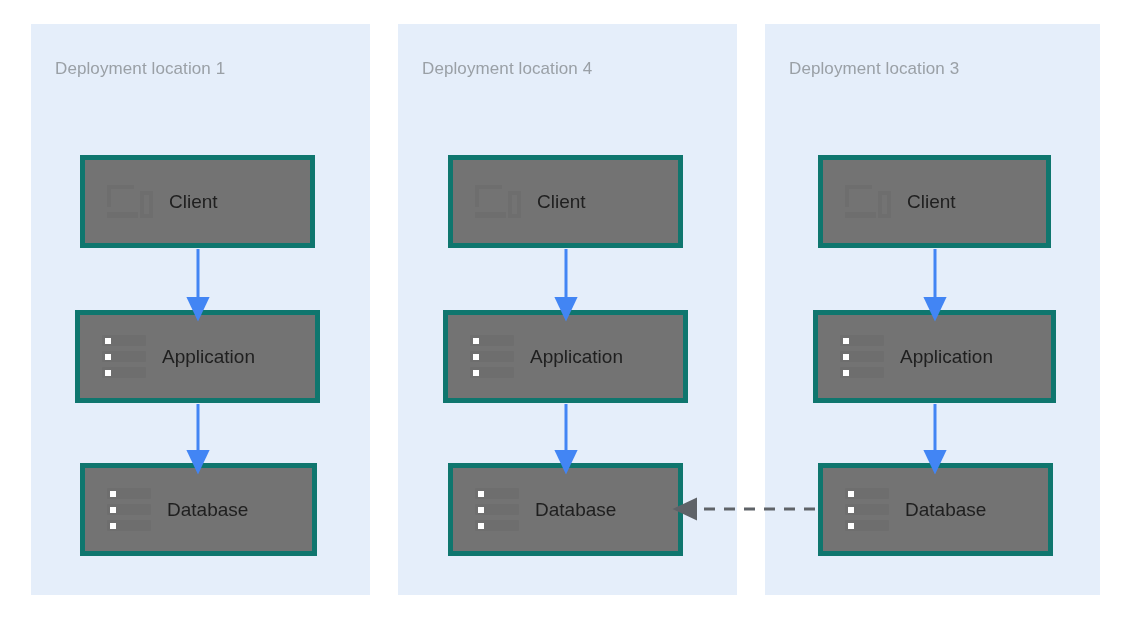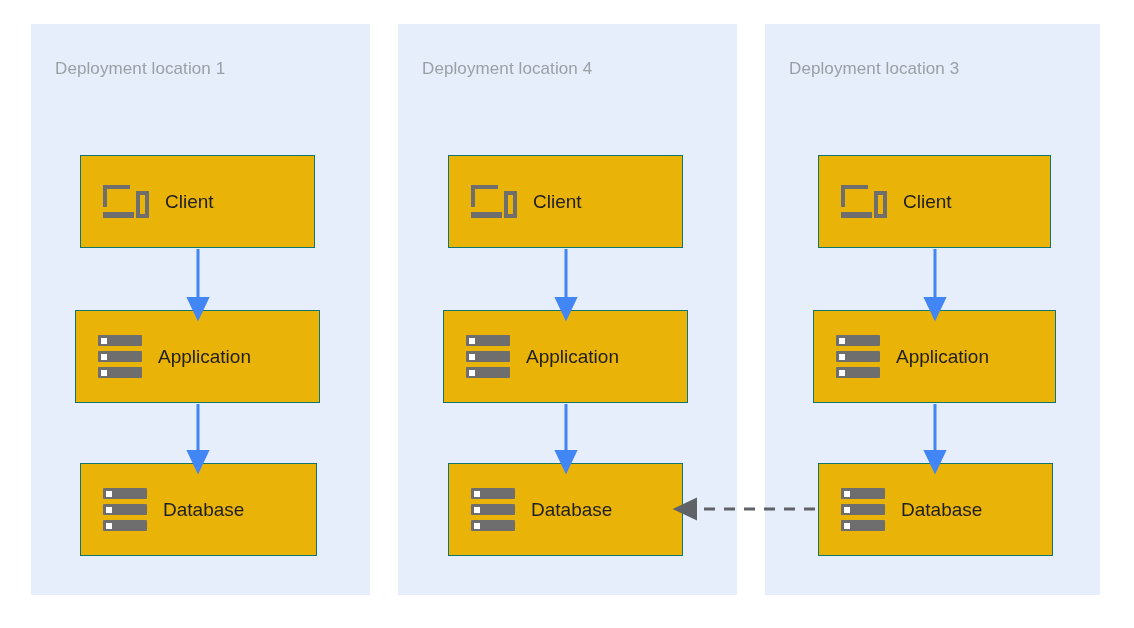--- a/index.html
+++ b/index.html
@@ -37,22 +37,22 @@
     font-size: 17px;
     color: #9aa0a6;
     letter-spacing: 0.1px;
     white-space: nowrap;
   }
 
   
   .node {
     position: absolute;
     box-sizing: border-box;
-    background: #eab308;
-    border: 1px solid #0f766e;
+    background: #737373;
+    border: 5px solid #0f766e;
     display: flex;
     align-items: center;
     height: 93px;
   }
   .node-icon {
     flex: 0 0 auto;
     width: 44px;
     height: 44px;
     margin-left: 22px;
     position: relative;

